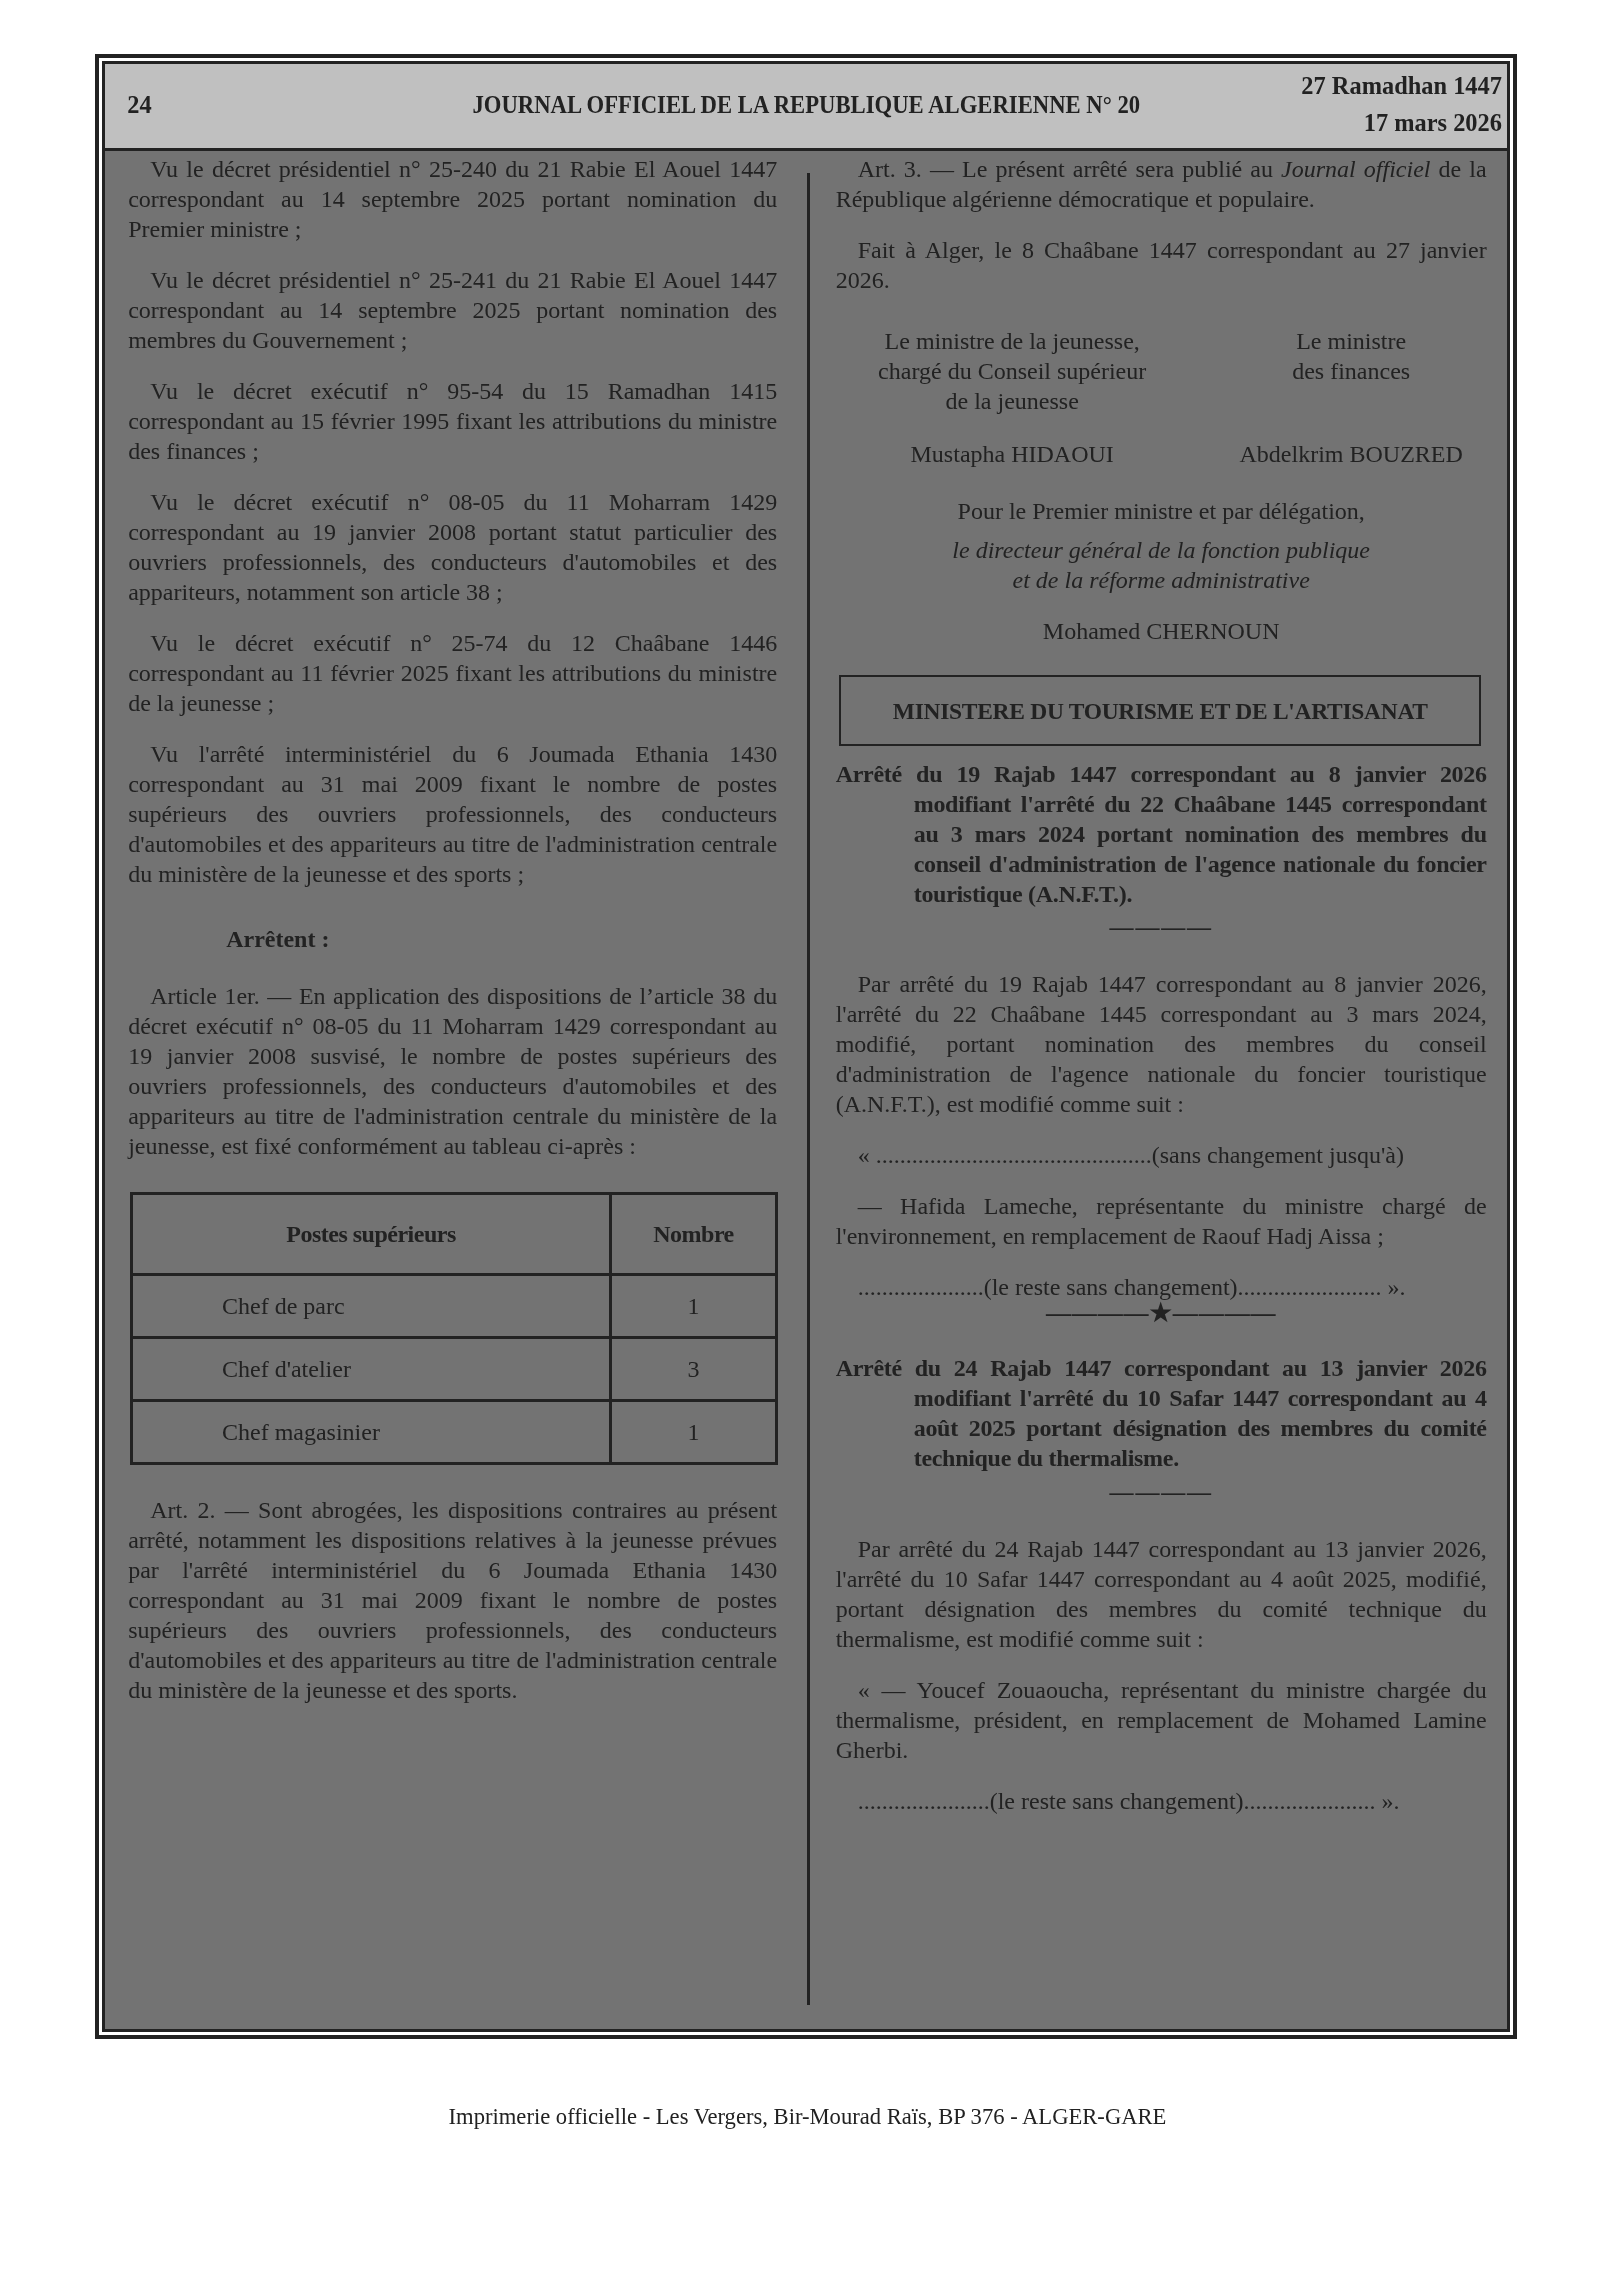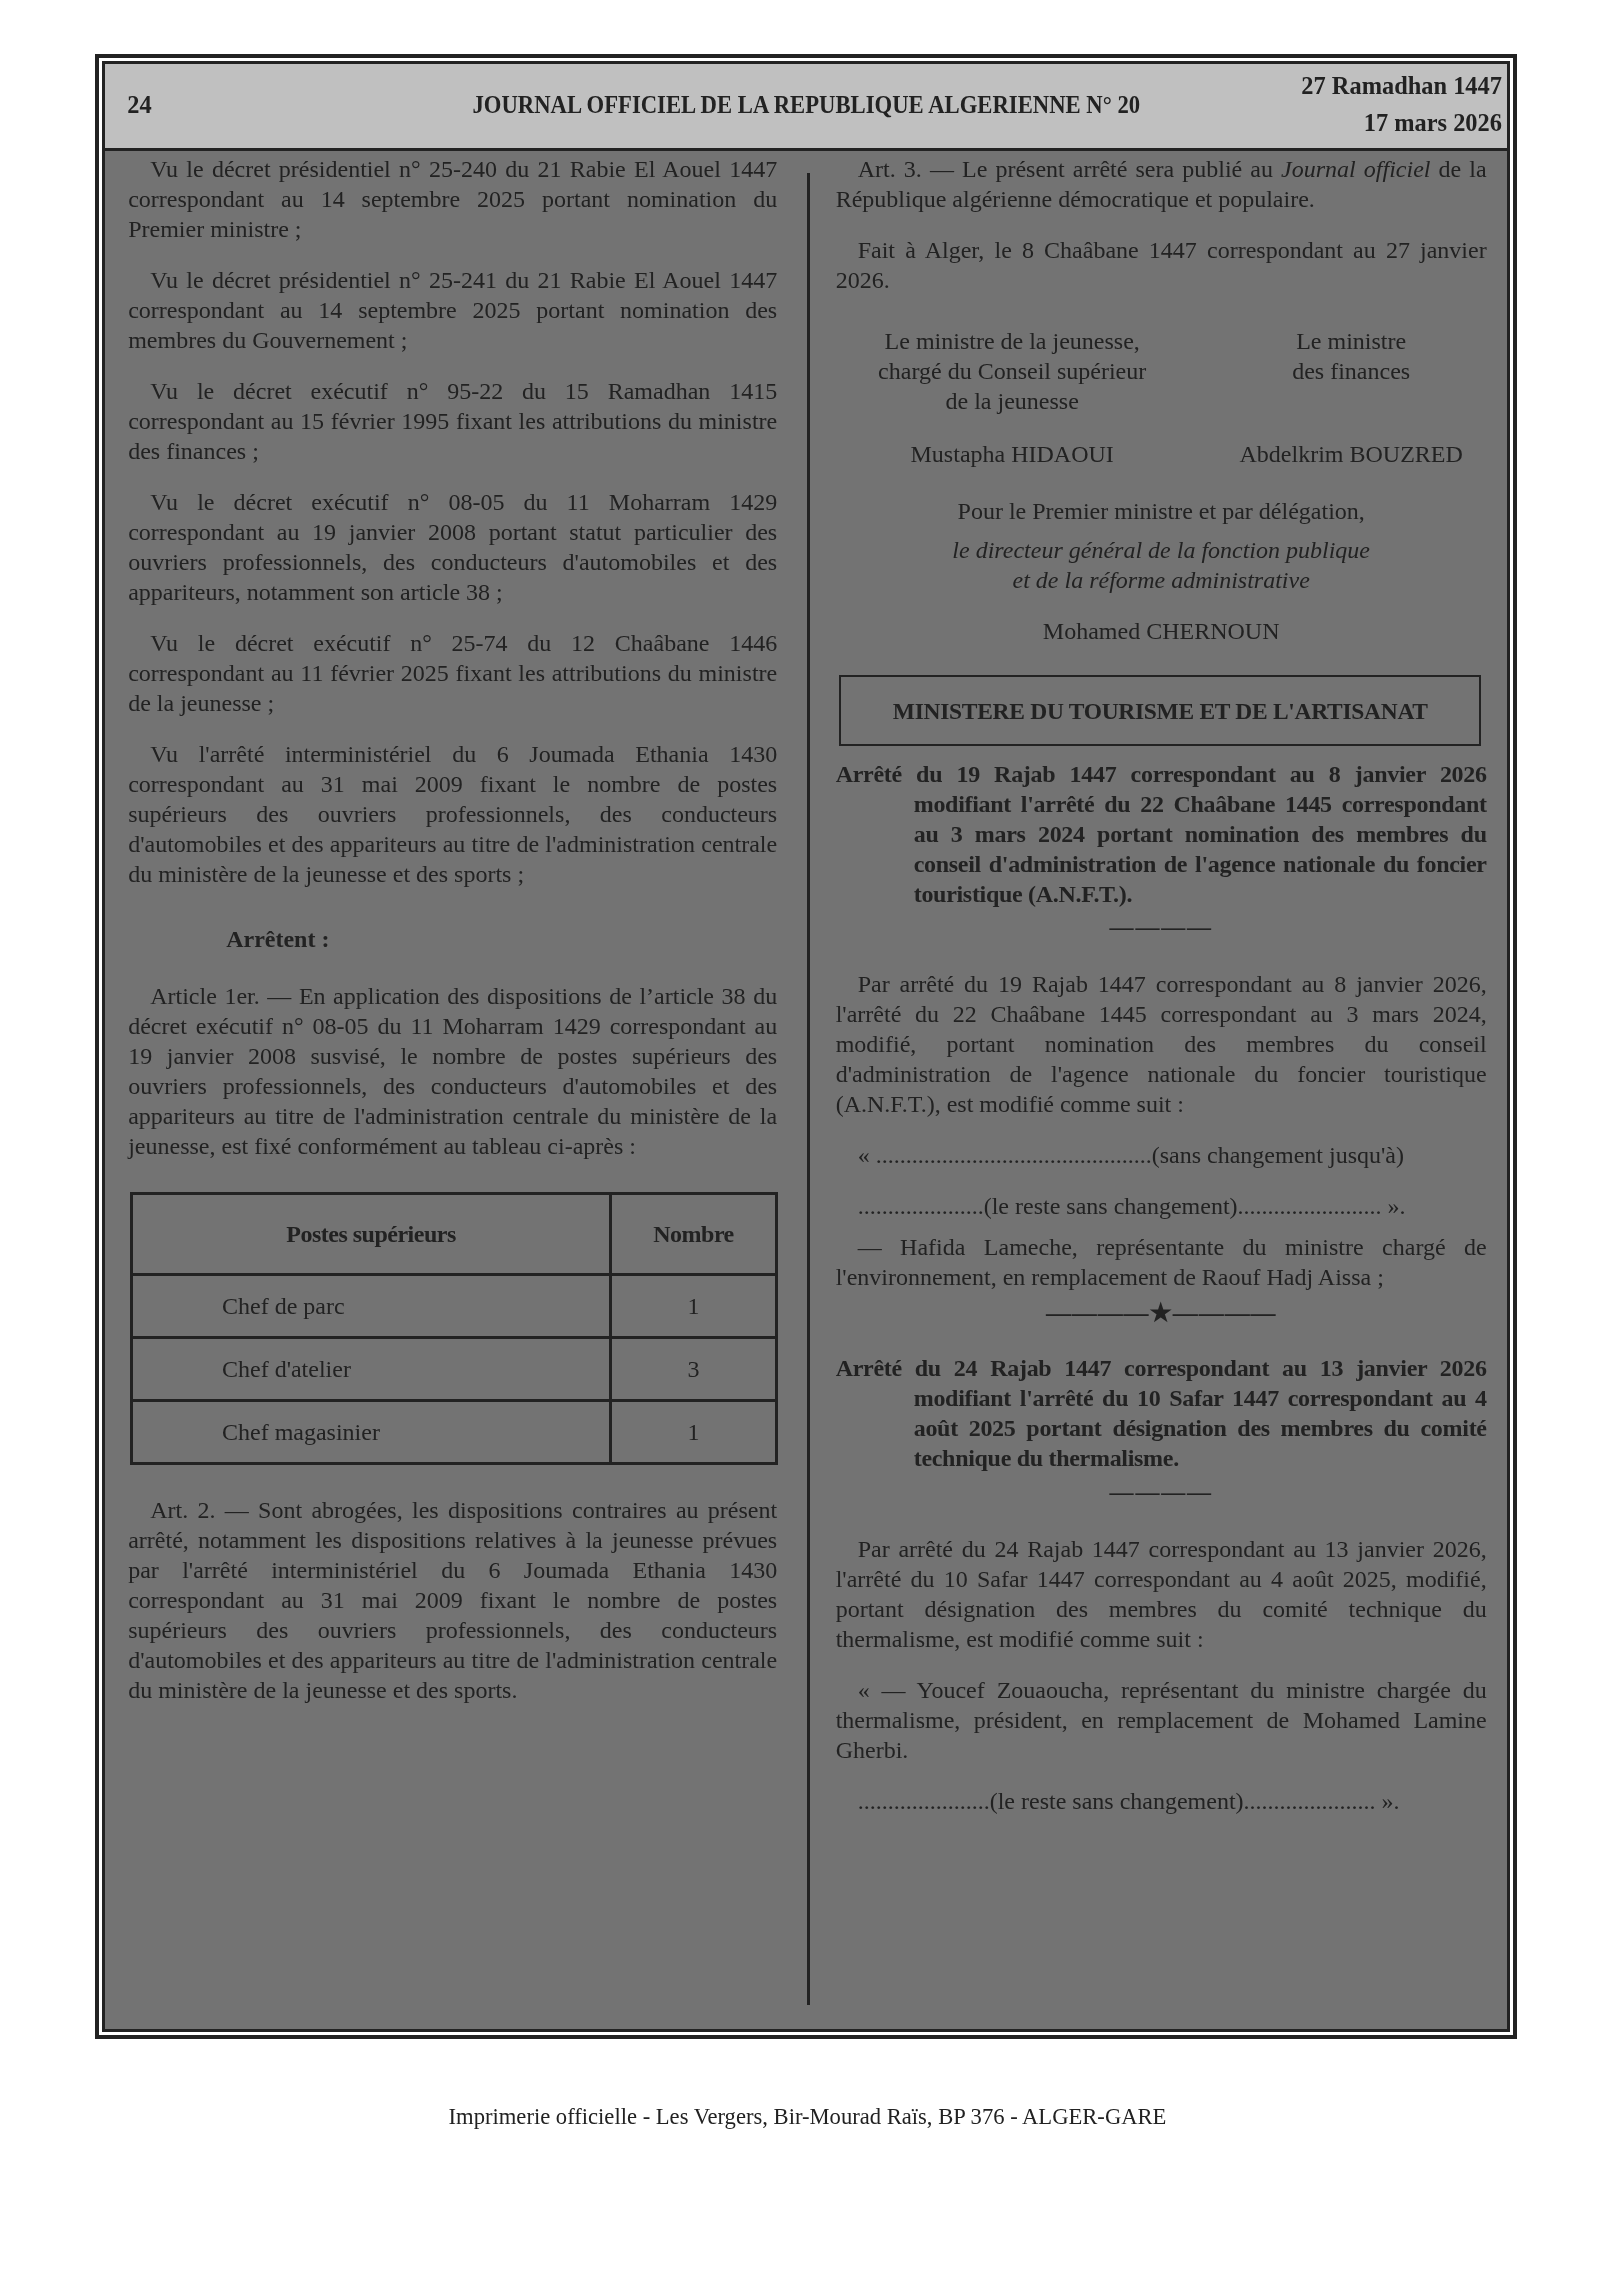--- a/index.html
+++ b/index.html
@@ -93,21 +93,21 @@
         <div>27 Ramadhan 1447</div>
         <div>17 mars 2026</div>
       </div>
     </div>
 
     <div class="separator"></div>
 
     <div class="col col-left">
       <p>Vu le décret présidentiel n° 25-240 du 21 Rabie El Aouel 1447 correspondant au 14 septembre 2025 portant nomination du Premier ministre ;</p>
       <p>Vu le décret présidentiel n° 25-241 du 21 Rabie El Aouel 1447 correspondant au 14 septembre 2025 portant nomination des membres du Gouvernement ;</p>
-      <p>Vu le décret exécutif n° 95-22 du 15 Ramadhan 1415 correspondant au 15 février 1995 fixant les attributions du ministre des finances ;</p>
+      <p>Vu le décret exécutif n° 95-54 du 15 Ramadhan 1415 correspondant au 15 février 1995 fixant les attributions du ministre des finances ;</p>
       <p>Vu le décret exécutif n° 08-05 du 11 Moharram 1429 correspondant au 19 janvier 2008 portant statut particulier des ouvriers professionnels, des conducteurs d'automobiles et des appariteurs, notamment son article 38 ;</p>
       <p>Vu le décret exécutif n° 25-74 du 12 Chaâbane 1446 correspondant au 11 février 2025 fixant les attributions du ministre de la jeunesse ;</p>
       <p>Vu l'arrêté interministériel du 6 Joumada Ethania 1430 correspondant au 31 mai 2009 fixant le nombre de postes supérieurs des ouvriers professionnels, des conducteurs d'automobiles et des appariteurs au titre de l'administration centrale du ministère de la jeunesse et des sports ;</p>
       <p class="arretent">Arrêtent :</p>
       <p style="margin-bottom:0">Article 1er. — En application des dispositions de l’article 38 du décret exécutif n° 08-05 du 11 Moharram 1429 correspondant au 19 janvier 2008 susvisé, le nombre de postes supérieurs des ouvriers professionnels, des conducteurs d'automobiles et des appariteurs au titre de l'administration centrale du ministère de la jeunesse, est fixé conformément au tableau ci-après :</p>
 
       <table class="postes">
         <tbody>
             <tr>
           <th>Postes supérieurs</th>
@@ -157,22 +157,22 @@
         <div>et de la réforme administrative</div>
       </div>
       <p class="center">Mohamed CHERNOUN</p>
 
       <div class="ministry-box">MINISTERE DU TOURISME ET DE L'ARTISANAT</div>
 
       <p class="arrete-title">Arrêté du 19 Rajab 1447 correspondant au 8 janvier 2026 modifiant l'arrêté du 22 Chaâbane 1445 correspondant au 3 mars 2024 portant nomination des membres du conseil d'administration de l'agence nationale du foncier touristique (A.N.F.T.).</p>
       <p class="dash-sep">————</p>
       <p>Par arrêté du 19 Rajab 1447 correspondant au 8 janvier 2026, l'arrêté du 22 Chaâbane 1445 correspondant au 3 mars 2024, modifié, portant nomination des membres du conseil d'administration de l'agence nationale du foncier touristique (A.N.F.T.), est modifié comme suit :</p>
       <p>« ..............................................(sans changement jusqu'à)</p>
+      <p>— Hafida Lameche, représentante du ministre chargé de l'environnement, en remplacement de Raouf Hadj Aissa ;</p>
       <p style="margin-bottom:11px">.....................(le reste sans changement)........................ ».</p>
-      <p>— Hafida Lameche, représentante du ministre chargé de l'environnement, en remplacement de Raouf Hadj Aissa ;</p>
       <p class="star-sep">————★————</p>
 
       <p class="arrete-title">Arrêté du 24 Rajab 1447 correspondant au 13 janvier 2026 modifiant l'arrêté du 10 Safar 1447 correspondant au 4 août 2025 portant désignation des membres du comité technique du thermalisme.</p>
       <p class="dash-sep">————</p>
       <p>Par arrêté du 24 Rajab 1447 correspondant au 13 janvier 2026, l'arrêté du 10 Safar 1447 correspondant au 4 août 2025, modifié, portant désignation des membres du comité technique du thermalisme, est modifié comme suit :</p>
       <p>« — Youcef Zouaoucha, représentant du ministre chargée du thermalisme, président, en remplacement de Mohamed Lamine Gherbi.</p>
       <p>......................(le reste sans changement)...................... ».</p>
     </div>
 
   </div>

